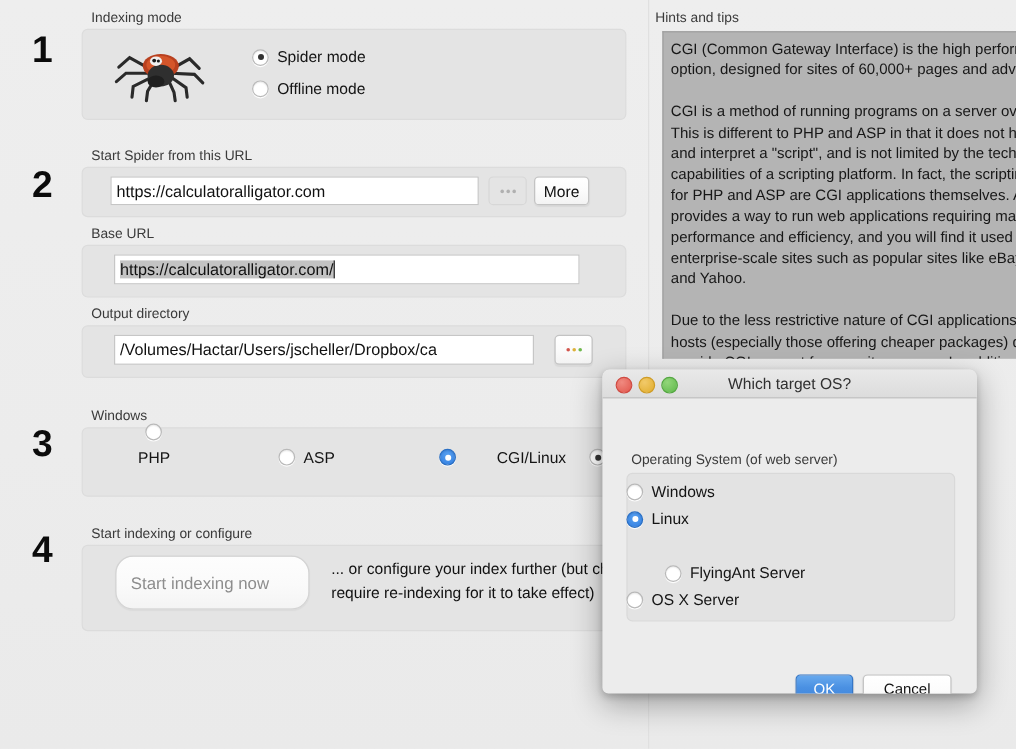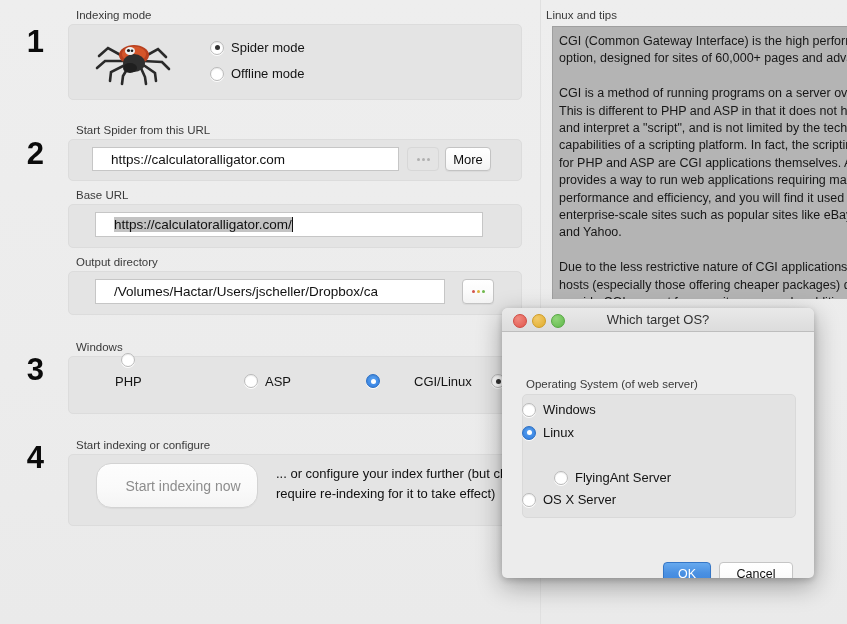--- a/index.html
+++ b/index.html
@@ -111,21 +111,21 @@
   
   .text-field {
     position: absolute;
     background: #ffffff;
     border: 1px solid #c6c6c6;
     box-sizing: border-box;
     font-size: 13.5px;
     color: #111;
     display: flex;
     align-items: center;
-    padding: 0 18px;
+    padding: 0 4px;
     font-family: "Liberation Sans", sans-serif;
     overflow: hidden;
     white-space: nowrap;
     text-align: right;
   }
   .text-field .sel {
     background: #c3c3c3;
   }
   .text-field .caret {
     display: inline-block;
@@ -172,21 +172,20 @@
   
   #start-indexing-button {
     position: absolute;
     left: 96px; top: 463px;
     width: 148px; height: 43px;
     background: linear-gradient(to bottom, #fdfdfd 0%, #fafafa 55%, #f4f4f4 100%);
     border: 1px solid #d3d3d3;
     border-radius: 15px;
     display: flex;
     align-items: center;
-    justify-content: center;
     font-size: 14px;
     color: #8d8d8d;
     box-shadow: 0 1px 1px rgba(0,0,0,0.04);
     font-family: "Liberation Sans", sans-serif;
     padding-left: 12px;
   }
   #configure-note {
     position: absolute;
     left: 276px; top: 464px;
     width: 560px;
@@ -392,21 +391,21 @@
     </span>
   </div>
 
   <div class="group-label" style="left:76px; top:341px;">Windows</div>
   <div class="group-box" style="left:68px; top:356px; width:452px; height:56px;"></div>
 
   <div class="radio-row" style="left:115px; top:353px; height:56px;flex-direction:column;">
     <span class="radio"></span>
     <span class="radio-label">PHP</span>
   </div>
-  <div class="radio-row" style="left:244px; top:353px; height:56px;">
+  <div class="radio-row" style="left:232px; top:353px; height:56px;">
     <span class="radio"></span>
     <span class="radio-label">ASP</span>
   </div>
   <div class="radio-row" style="left:366px; top:353px; height:56px;gap:34px;">
     <span class="radio checked-blue"></span>
     <span class="radio-label">CGI/Linux</span>
   </div>
   <div class="radio-row" style="left:491px; top:353px; height:56px;">
     <span class="radio checked-gray"></span>
     <span class="radio-label"></span>
@@ -414,21 +413,21 @@
 
   <div class="group-label" style="left:76px; top:439px;">Start indexing or configure</div>
   <div class="group-box" style="left:68px; top:454px; width:452px; height:70px;"></div>
   <div id="start-indexing-button">
     <span>Start indexing now</span>
   </div>
   <div id="configure-note"><span>... or configure your index further (but changes will</span>
 <span>require re-indexing for it to take effect)</span></div>
 
   <div id="hints-divider"></div>
-  <div id="hints-label">Linux and tips</div>
+  <div id="hints-label">Hints and tips</div>
   <div id="hints-panel">
     <div id="hints-text">CGI (Common Gateway Interface) is the high performance
 option, designed for sites of 60,000+ pages and advanced
 
 CGI is a method of running programs on a server over t
 This is different to PHP and ASP in that it does not have
 and interpret a "script", and is not limited by the technic
 capabilities of a scripting platform. In fact, the scripting
 for PHP and ASP are CGI applications themselves. As s
 provides a way to run web applications requiring maxim

